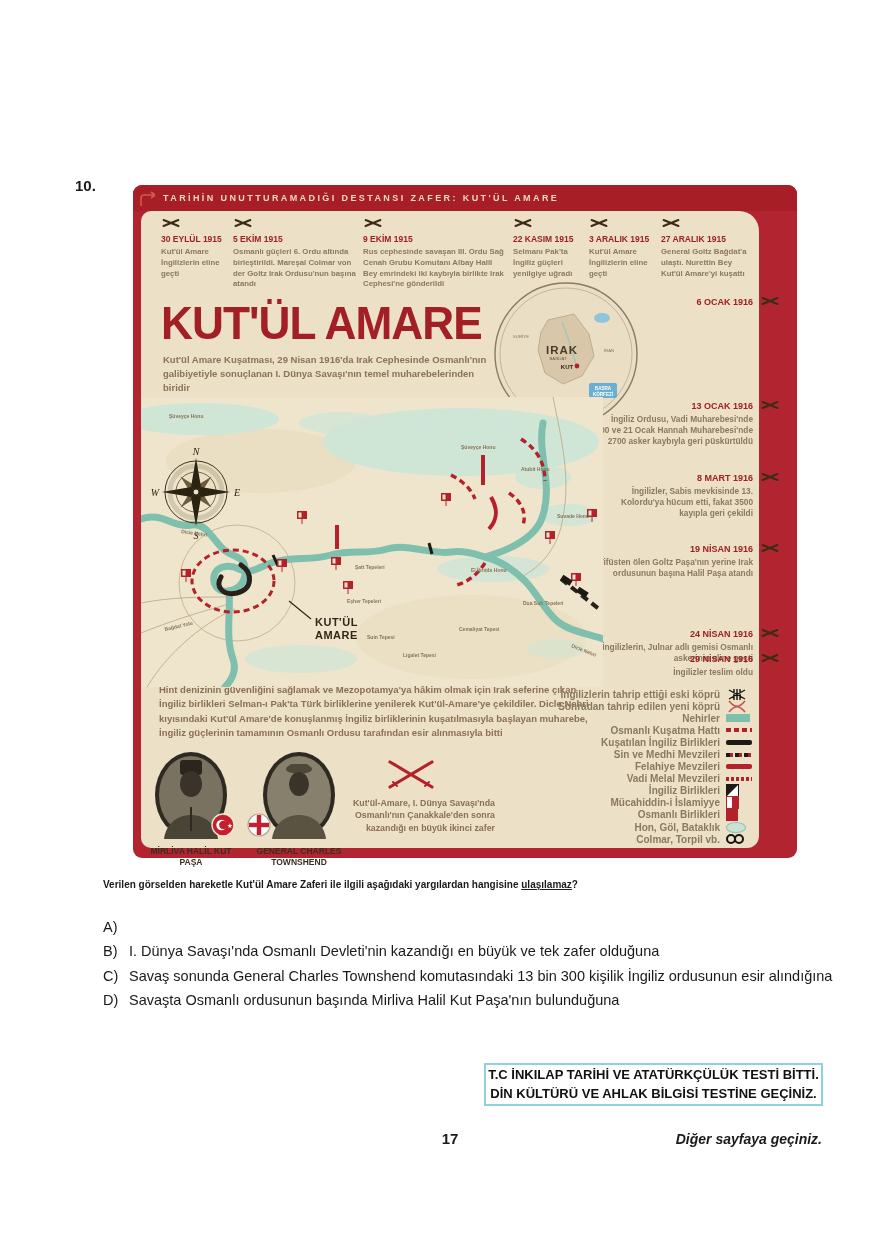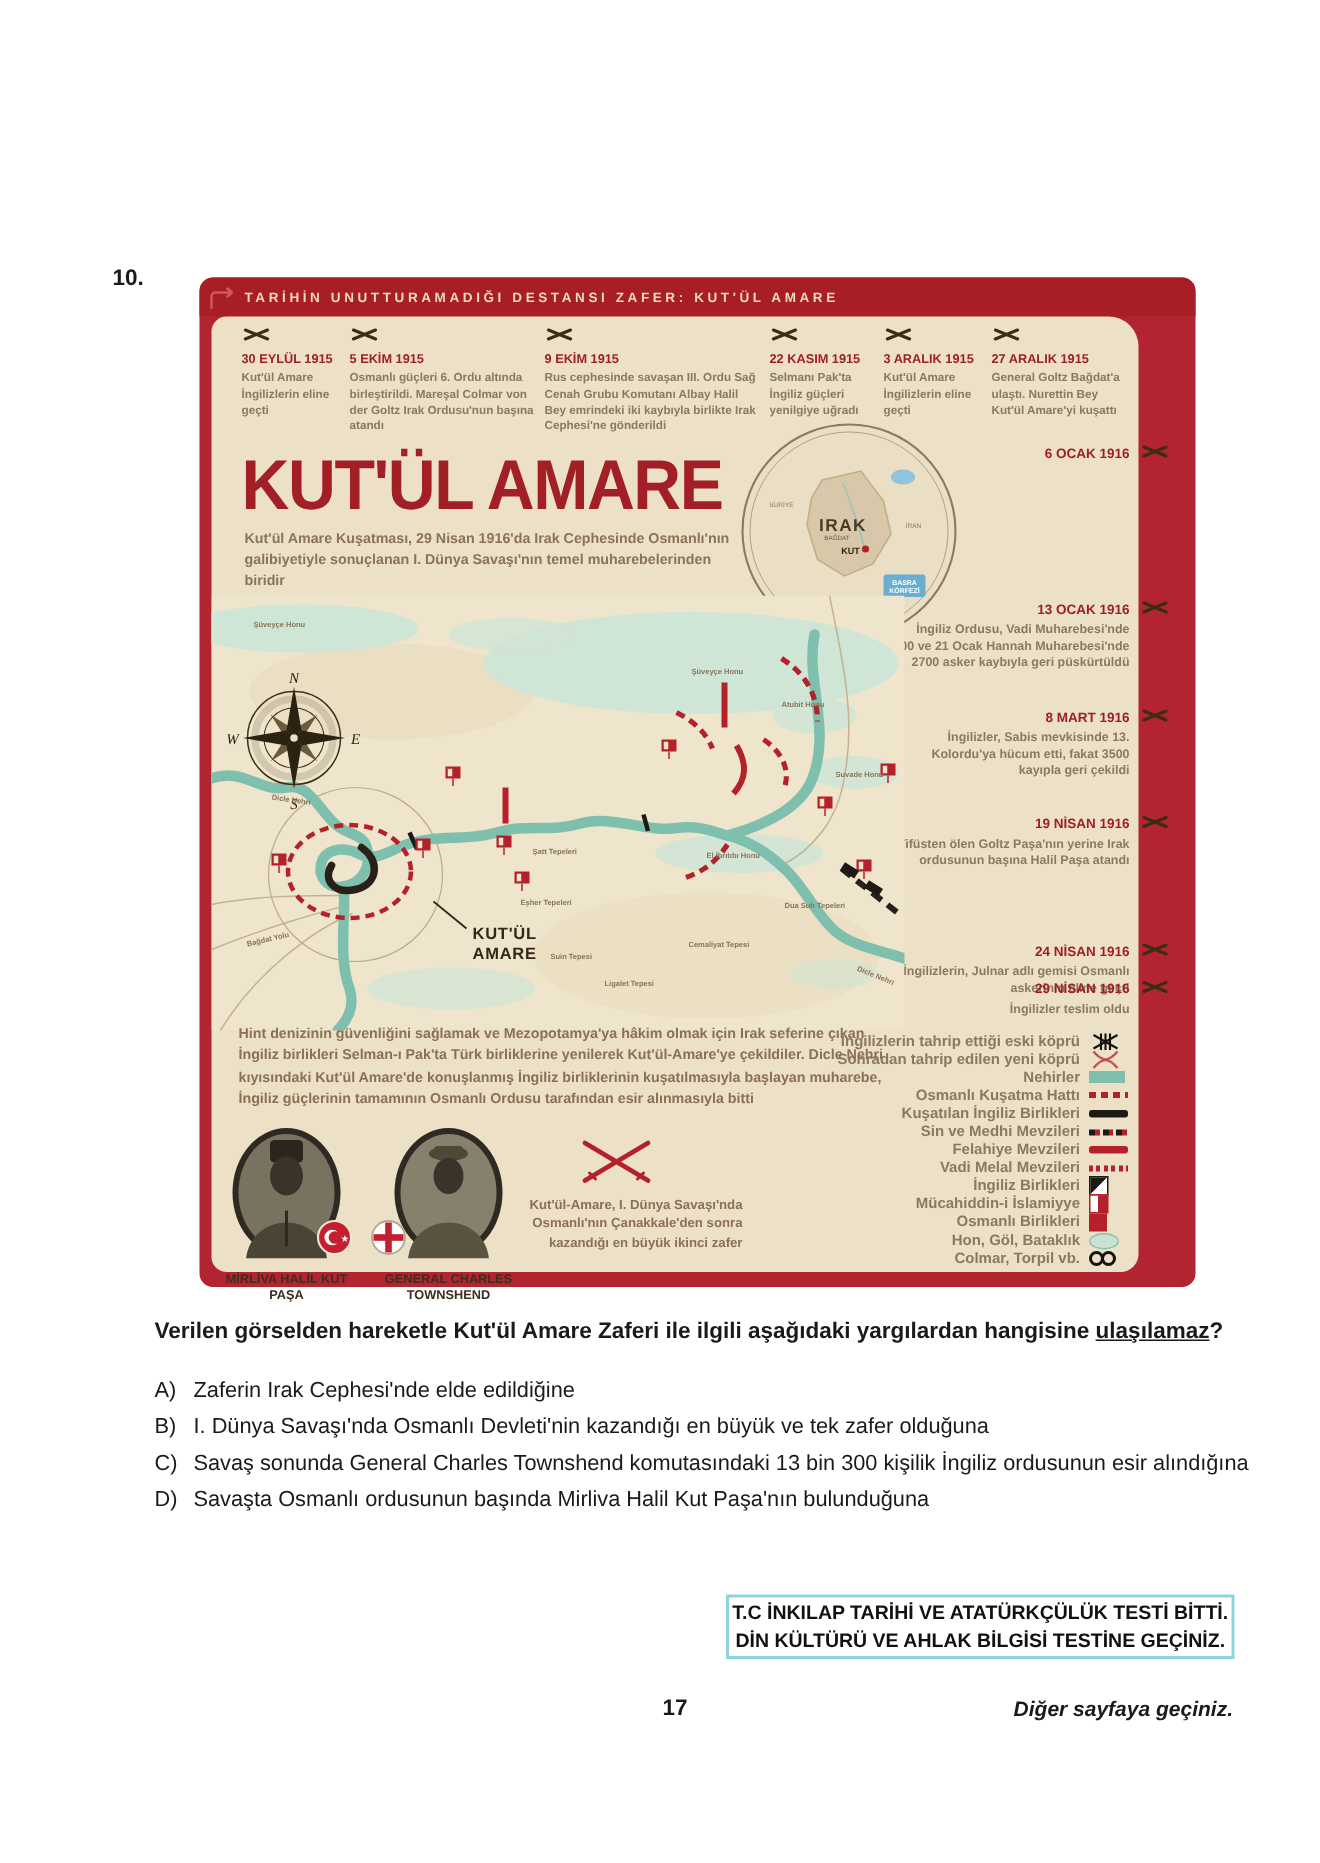--- a/index.html
+++ b/index.html
@@ -87,21 +87,21 @@
   .s-red{width:26px;height:4.5px;background:#b5212a;border-radius:2px;}
   .s-reddot{width:26px;height:4px;background:repeating-linear-gradient(90deg,#b5212a 0 2.5px,transparent 2.5px 5px);}
   .s-ukdiag{width:11px;height:11px;border:1.5px solid #1d1914;background:linear-gradient(135deg,#1d1914 49%,#fff 51%);}
   .s-mujahid{width:11px;height:11px;border:1.5px solid #b5212a;background:linear-gradient(90deg,#fff 0 45%,#b5212a 45%);}
   .s-ottoman{width:12px;height:12px;background:#b5212a;}
   .s-marsh{width:18px;height:9px;border-radius:50%;background:#c9e2d4;border:1px solid #8fc0aa;}
   .s-torp i{display:inline-block;width:6px;height:6px;border:2.4px solid #151310;border-radius:50%;}
   .s-torp i+i{margin-left:-2px;}
 
   
-  .question{position:absolute;left:103px;top:879px;width:742px;font-size:15px;font-weight:bold;}
+  .question{position:absolute;left:103px;top:879px;width:742px;font-size:10px;font-weight:bold;}
   .question .ul{text-decoration:underline;}
   .options{position:absolute;left:103px;top:915px;width:742px;}
   .opt{display:flex;font-size:14.5px;line-height:24.4px;}
   .opt .letter{width:26px;flex:none;}
 
   
   .notice{position:absolute;left:484px;top:1063px;width:335px;height:39px;
         border:2px solid #8fd2de;background:#fff;display:flex;flex-direction:column;
         justify-content:center;text-align:center;font-size:13px;font-weight:bold;
         line-height:1.45;color:#111;}
@@ -500,21 +500,20 @@
     </div>
   </div>
 
   <div class="question">
     <span>Verilen görselden hareketle Kut'ül Amare Zaferi ile ilgili aşağıdaki yargılardan hangisine </span><span class="ul">ulaşılamaz</span><span>?</span>
   </div>
 
   <div class="options">
     <div class="opt">
       <span class="letter">A)</span>
-      <span>Zaferin Irak Cephesi'nde elde edildiğine</span>
     </div>
     <div class="opt">
       <span class="letter">B)</span>
       <span>I. Dünya Savaşı'nda Osmanlı Devleti'nin kazandığı en büyük ve tek zafer olduğuna</span>
     </div>
     <div class="opt">
       <span class="letter">C)</span>
       <span>Savaş sonunda General Charles Townshend komutasındaki 13 bin 300 kişilik İngiliz ordusunun esir alındığına</span>
     </div>
     <div class="opt">

